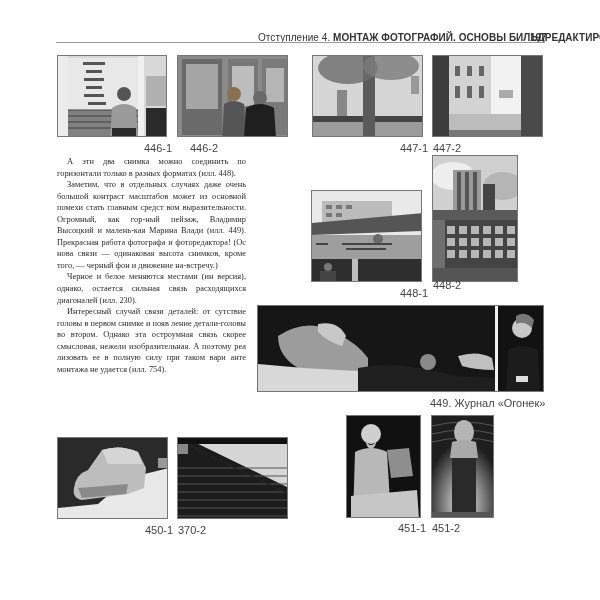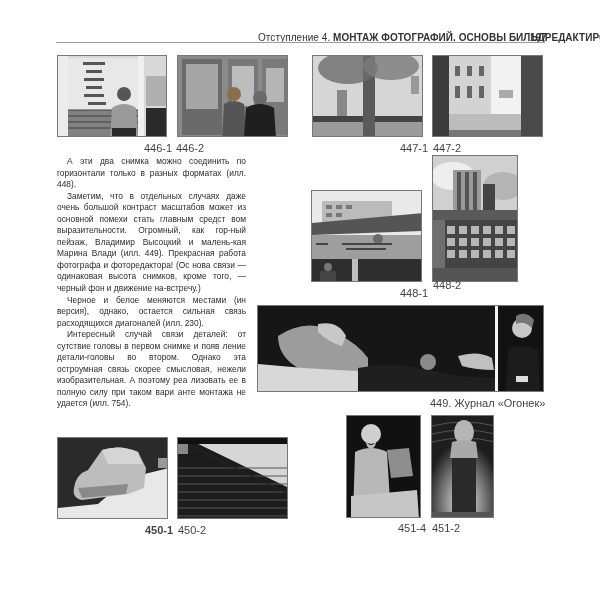--- a/index.html
+++ b/index.html
@@ -3,21 +3,21 @@
 <meta charset="utf-8">
 <style>
   html,body{margin:0;padding:0;background:#ffffff;}
   body{width:600px;height:600px;position:relative;overflow:hidden;font-family:"Liberation Sans",sans-serif;color:#2a2a2a;}
   .header-text{position:absolute;top:32px;left:258px;font-size:10px;font-weight:bold;color:#333;letter-spacing:0.05px;white-space:nowrap;}
   .header-text .light{font-weight:normal;}
   .page-num{position:absolute;top:32px;left:530px;font-size:10px;font-weight:bold;color:#333;}
   .header-rule{position:absolute;top:42px;left:56px;width:488px;height:1px;background:#9a9a9a;}
   .photo{position:absolute;border:1px solid #777;box-sizing:border-box;overflow:hidden;}
   .cap{position:absolute;font-size:11px;color:#444;white-space:nowrap;}
-  .body-text{position:absolute;left:57px;width:189px;font-size:8.4px;line-height:11.55px;color:#2c2c2c;text-align:justify;}
+  .body-text{position:absolute;left:57px;width:189px;font-size:8.4px;line-height:11.55px;color:#2c2c2c;text-align:justify;font-family:Liberation Serif, serif;}
   .body-text p{margin:0;text-indent:10px;}
 </style>
 </head>
 <body>
 
 <div class="header-text">
   <span class="light">Отступление 4.</span>
   <span>МОНТАЖ ФОТОГРАФИЙ. ОСНОВЫ БИЛЬДРЕДАКТИРОВАНИЯ</span>
 </div>
 <div class="page-num">197</div>
@@ -61,21 +61,21 @@
     <rect x="50" y="3" width="30" height="76" fill="#777"></rect>
     <rect x="54" y="10" width="22" height="40" fill="#bdbdbd"></rect>
     <rect x="84" y="3" width="26" height="76" fill="#7a7a7a"></rect>
     <rect x="88" y="12" width="18" height="34" fill="#b5b5b5"></rect>
     <circle cx="56" cy="38" r="7" fill="#8a6f4f"></circle>
     <path d="M44 82 L46 48 Q56 42 66 48 L68 82 Z" fill="#555"></path>
     <circle cx="82" cy="42" r="7" fill="#6a6a6a"></circle>
     <path d="M66 82 L68 52 Q82 44 96 52 L98 82 Z" fill="#1f1f1f"></path>
   </svg>
 </div>
-<div class="cap" style="left:176px;top:142px;">446-2</div>
+<div class="cap" style="left:190px;top:142px;">446-2</div>
 
 <div class="photo" style="left:312px;top:55px;width:111px;height:82px;">
   <svg width="111" height="82" viewBox="0 0 111 82">
     <rect width="111" height="82" fill="#c9c9c9"></rect>
     <rect x="0" y="0" width="111" height="62" fill="#d6d6d6"></rect>
     <rect x="0" y="60" width="111" height="8" fill="#444"></rect>
     <rect x="0" y="66" width="111" height="16" fill="#9b9b9b"></rect>
     <rect x="24" y="34" width="10" height="26" fill="#888"></rect>
     <rect x="98" y="20" width="8" height="18" fill="#999"></rect>
     <rect x="50" y="0" width="12" height="82" fill="#5a5a5a"></rect>
@@ -203,53 +203,53 @@
 <div class="photo" style="left:57px;top:437px;width:111px;height:82px;">
   <svg width="111" height="82" viewBox="0 0 111 82">
     <rect width="111" height="82" fill="#2a2a2a"></rect>
     <path d="M0 82 L0 70 L40 66 L70 40 L111 30 L111 82 Z" fill="#e8e8e8"></path>
     <path d="M16 50 Q18 36 30 32 L44 12 Q62 6 80 14 L88 30 L86 50 L70 56 L24 62 Q14 60 16 50 Z" fill="#bdbdbd"></path>
     <path d="M44 12 Q62 6 80 14 L84 26 L50 26 Z" fill="#d5d5d5"></path>
     <path d="M20 50 L70 46 L68 56 L24 60 Z" fill="#8a8a8a"></path>
     <rect x="100" y="20" width="10" height="10" fill="#999"></rect>
   </svg>
 </div>
-<div class="cap" style="left:145px;top:524px;font-weight:bold;">450-1</div>
+<div class="cap" style="left:145px;top:524px;">450-1</div>
 
 <div class="photo" style="left:177px;top:437px;width:111px;height:82px;">
   <svg width="111" height="82" viewBox="0 0 111 82">
     <rect width="111" height="82" fill="#1c1c1c"></rect>
     <path d="M8 0 L111 0 L111 50 Z" fill="#d6d6d6"></path>
     <rect x="0" y="0" width="111" height="6" fill="#111"></rect>
     <g stroke="#555" stroke-width="1.2">
       <line x1="0" y1="30" x2="111" y2="30"></line>
         <line x1="0" y1="38" x2="111" y2="38"></line>
         <line x1="0" y1="46" x2="111" y2="46"></line>
         <line x1="0" y1="54" x2="111" y2="54"></line>
         <line x1="0" y1="62" x2="111" y2="62"></line>
         <line x1="0" y1="70" x2="111" y2="70"></line>
         <line x1="0" y1="78" x2="111" y2="78"></line>
     </g>
     <path d="M8 6 L111 56" stroke="#222" stroke-width="1.5"></path>
     <rect x="0" y="6" width="10" height="10" fill="#888"></rect>
   </svg>
 </div>
-<div class="cap" style="left:178px;top:524px;">450-2</div>
+<div class="cap" style="left:178px;top:524px;">370-2</div>
 
 <div class="photo" style="left:346px;top:415px;width:75px;height:103px;">
   <svg width="75" height="103" viewBox="0 0 75 103">
     <rect width="75" height="103" fill="#111"></rect>
     <circle cx="24" cy="18" r="10" fill="#cfcfcf"></circle>
     <path d="M18 24 Q24 34 30 24 L28 30 Q24 36 20 30 Z" fill="#bbb"></path>
     <path d="M6 103 L8 36 Q24 28 40 36 L44 103 Z" fill="#b8b8b8"></path>
     <path d="M40 34 L62 32 L66 60 L44 62 Z" fill="#8e8e8e"></path>
     <path d="M4 80 L70 74 L72 103 L4 103 Z" fill="#c6c6c6"></path>
   </svg>
 </div>
-<div class="cap" style="left:398px;top:522px;">451-4</div>
+<div class="cap" style="left:398px;top:522px;">451-1</div>
 
 <div class="photo" style="left:431px;top:415px;width:63px;height:103px;">
   <svg width="63" height="103" viewBox="0 0 63 103">
     <defs>
       <radialGradient id="g4512" cx="50%" cy="85%" r="60%">
         <stop offset="0%" stop-color="#ededed"></stop>
         <stop offset="100%" stop-color="#1e1e1e"></stop>
       </radialGradient>
     </defs>
     <rect width="63" height="103" fill="url(#g4512)"></rect>

